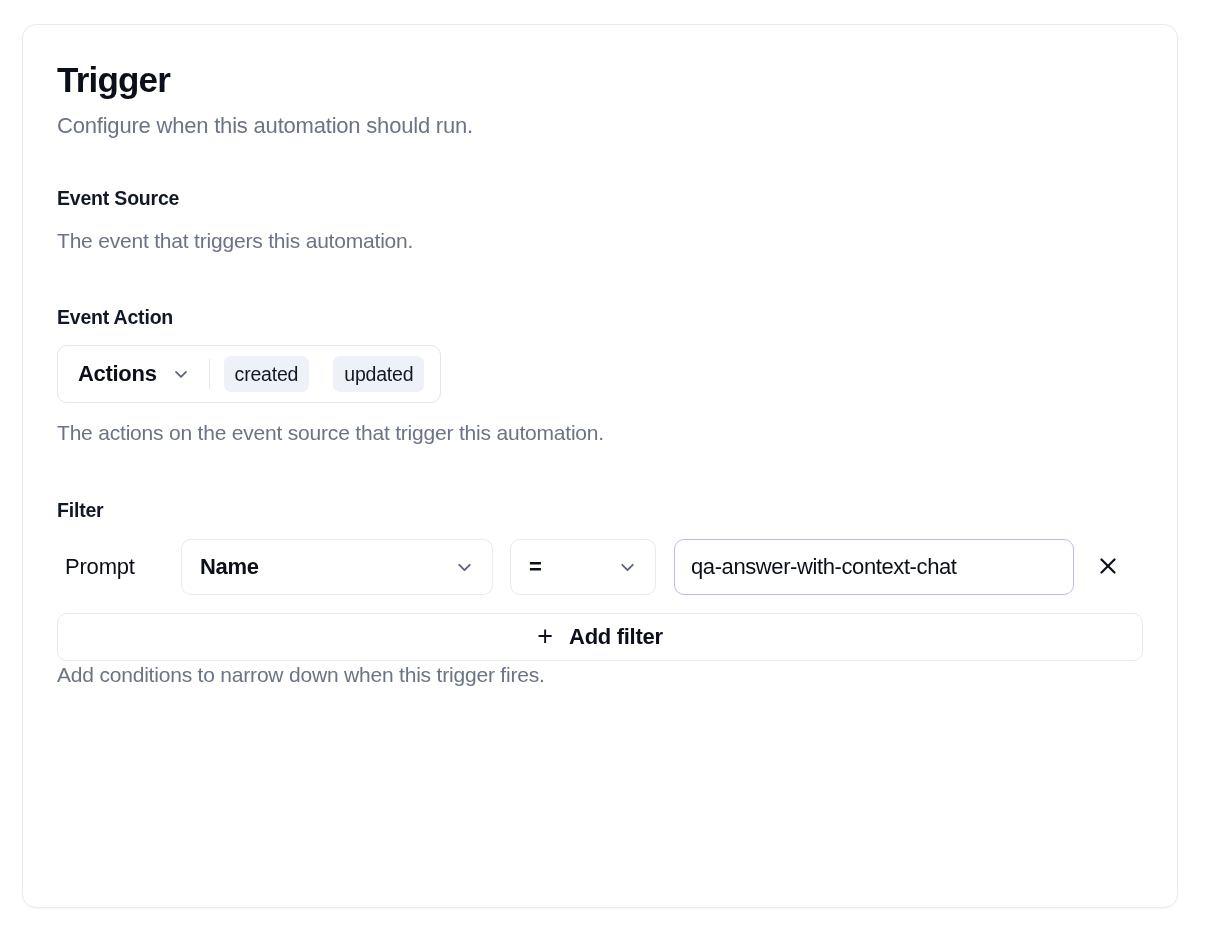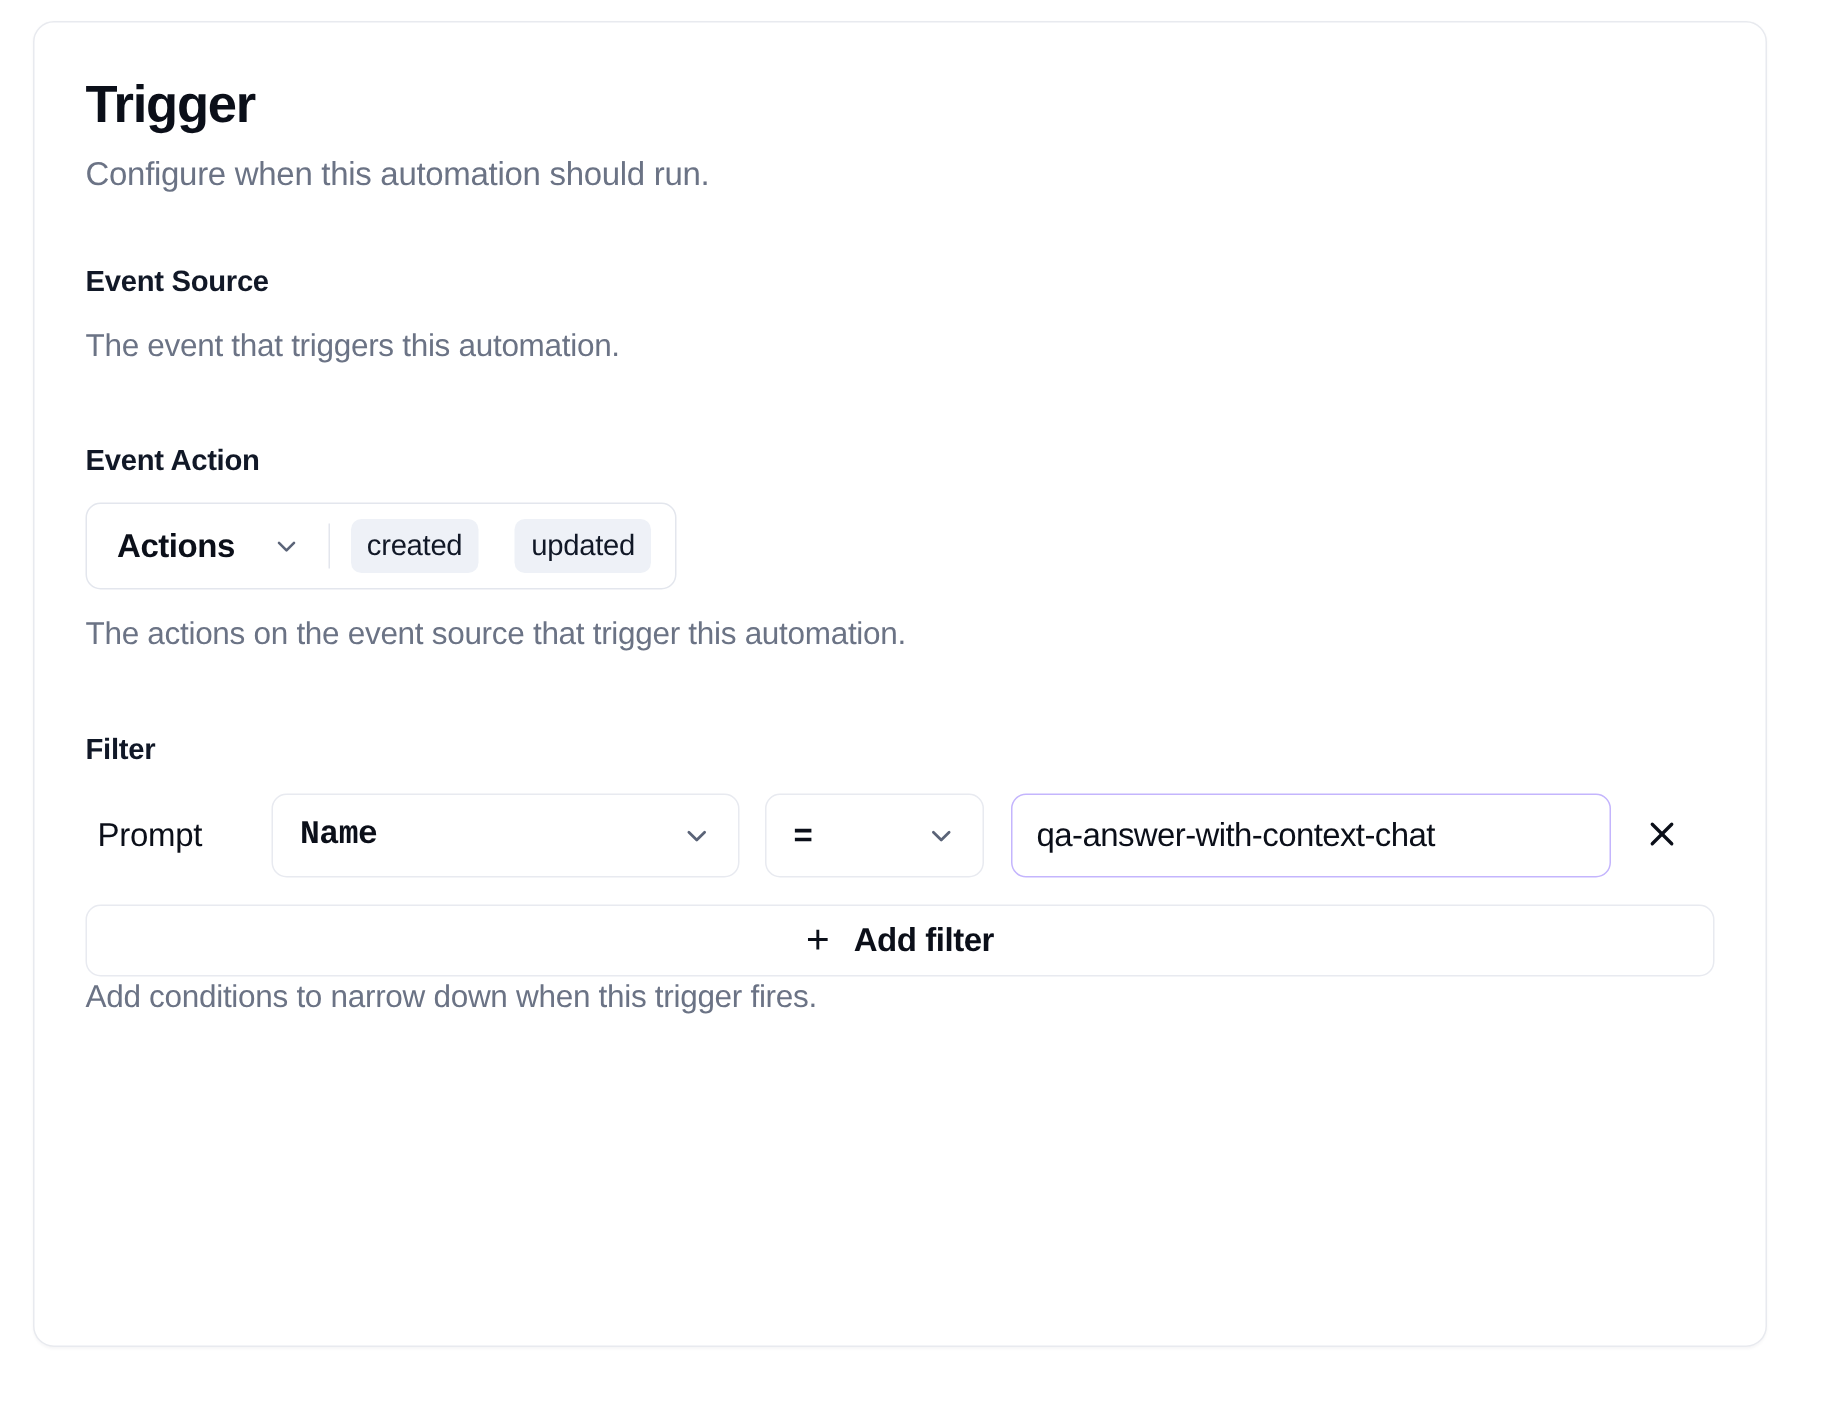--- a/index.html
+++ b/index.html
@@ -19,21 +19,21 @@
     width: 1214px;
     height: 944px;
     background: #ffffff;
     overflow: hidden;
   }
 
   
   .card {
     position: absolute;
     left: 22px;
-    top: 14px;
+    top: 24px;
     width: 1156px;
     height: 884px;
     background: #ffffff;
     border: 1px solid #e8eaef;
     border-radius: 14px;
     box-shadow: 0 1px 2px rgba(16,24,40,0.04);
     padding: 0 34px;
   }
 
   
@@ -115,21 +115,21 @@
     height: 58px;
     border: 1px solid #e3e6ed;
     border-radius: 10px;
     background: #ffffff;
     padding: 0 16px 0 20px;
     cursor: pointer;
   }
   .actions-trigger {
     display: inline-flex;
     align-items: center;
-    gap: 24px;
+    gap: 14px;
     cursor: pointer;
   }
   .actions-trigger .ac-label {
     font-size: 22px;
     line-height: 26px;
     font-weight: bold;
     color: #0b0f19;
     letter-spacing: -0.3px;
   }
   .vdivider {
@@ -171,21 +171,21 @@
     position: relative;
     height: 56px;
     border: 1px solid #e8eaf0;
     border-radius: 10px;
     background: #ffffff;
     display: flex;
     align-items: center;
     padding: 0 18px;
     cursor: pointer;
   }
-  .select-field { flex: 0 0 312px; width: 312px; font-family: Liberation Mono, monospace; }
+  .select-field { flex: 0 0 312px; width: 312px; }
   .select-op    { flex: 0 0 146px; width: 146px; margin-left: 17px; }
   .select-md .sel-value {
     font-size: 22px;
     line-height: 26px;
     font-weight: bold;
     color: #0b0f19;
     letter-spacing: -0.3px;
   }
   .select-md .chev {
     position: absolute;

